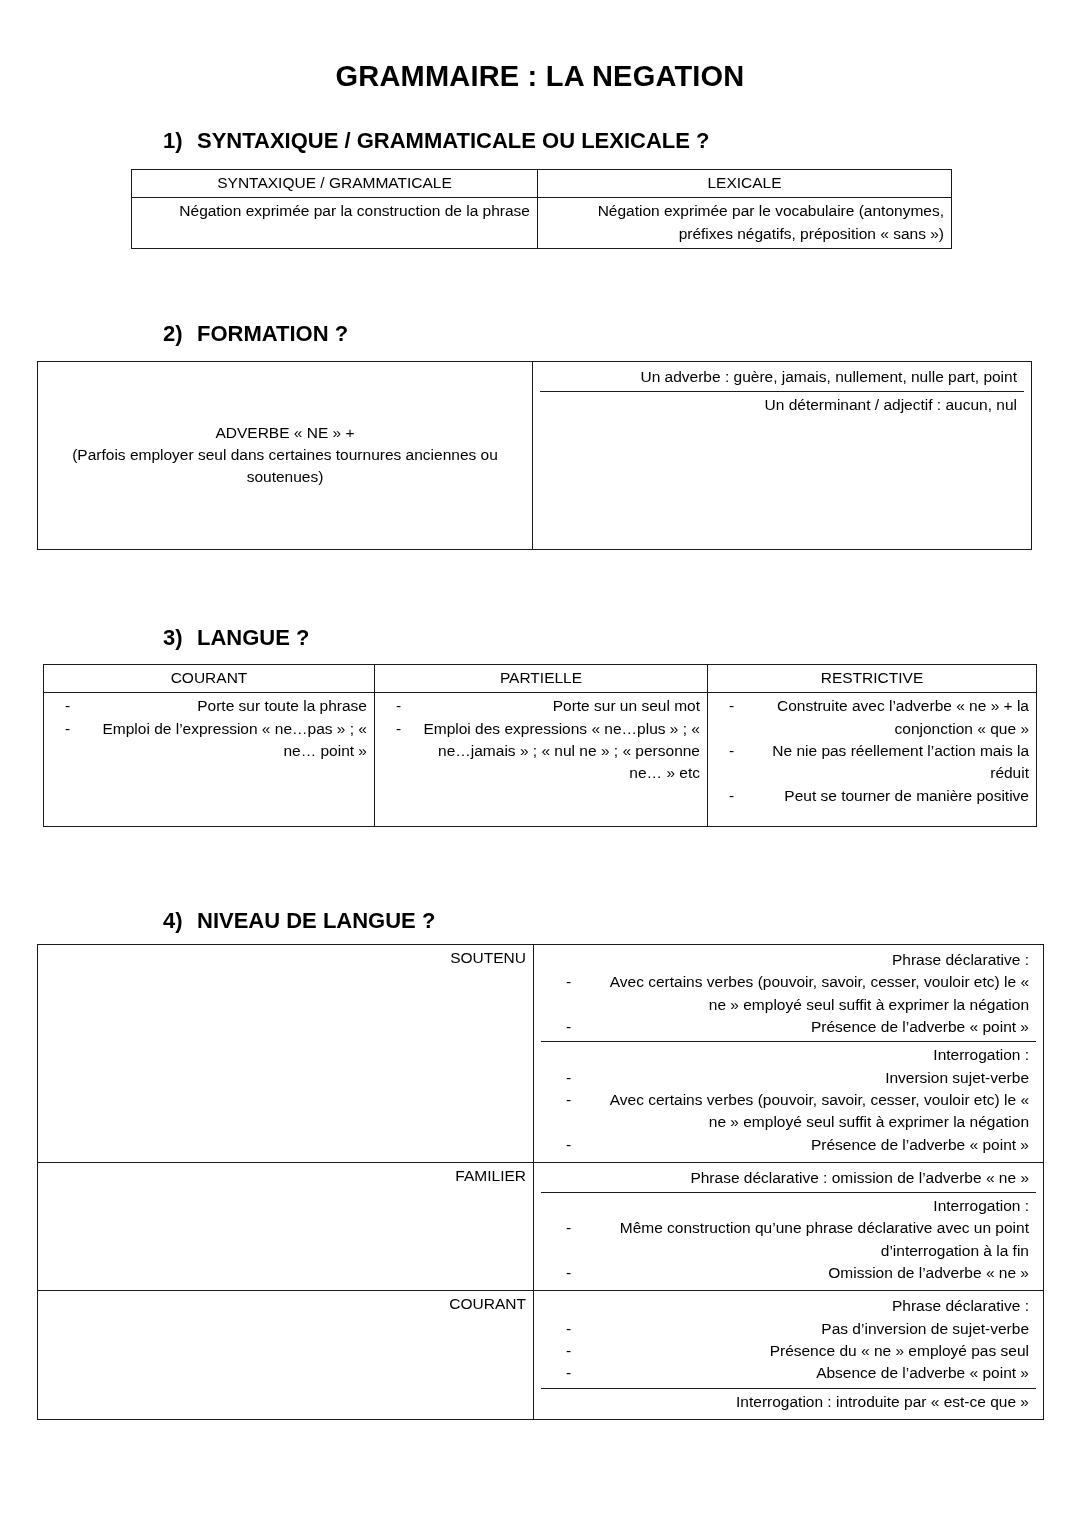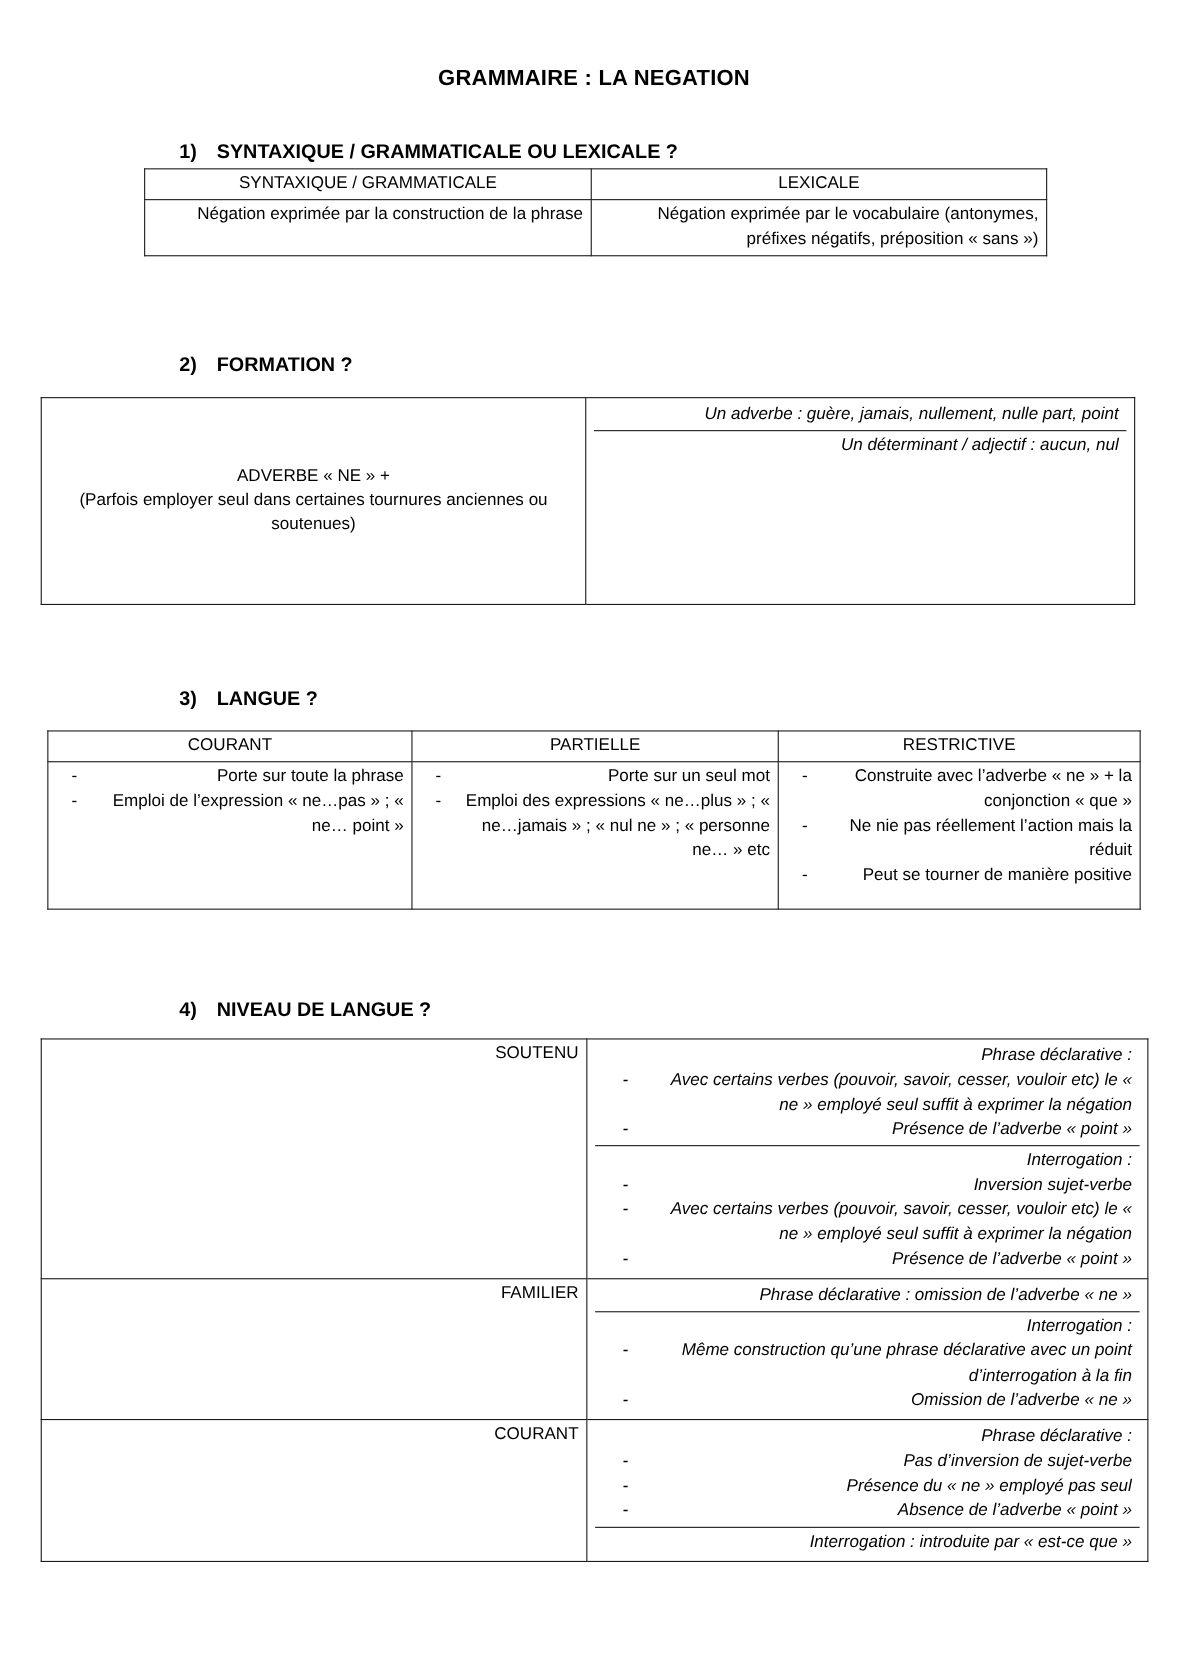--- a/index.html
+++ b/index.html
@@ -21,29 +21,29 @@
     overflow: hidden;
   }
 
   
   .doc-title {
     position: absolute;
     top: 60px;
     left: 0;
     width: 1080px;
     text-align: center;
-    font-size: 20px;
+    font-size: 29px;
     font-weight: bold;
     letter-spacing: 0.2px;
   }
 
   
   .section-heading {
     position: absolute;
-    font-size: 18px;
+    font-size: 22px;
     font-weight: bold;
     white-space: nowrap;
   }
   .section-heading .num {
     display: inline-block;
     width: 34px;
   }
 
   
   .tbl {
@@ -59,21 +59,21 @@
     padding: 2px 7px 3px 7px;
     font-weight: normal;
     text-align: right;
   }
   .tbl .ctr {
     text-align: center;
   }
   .tbl .mid {
     vertical-align: middle;
   }
-  .nopad { padding: 0; font-style: italic; }
+  .nopad { padding: 0; }
 
   
   .subtbl {
     width: 100%;
     border-collapse: collapse;
     table-layout: fixed;
   }
   .subtbl td {
     border: 0;
     border-bottom: 1.4px solid #1a1a1a;
@@ -105,21 +105,21 @@
   ul.dash.tight > li::before { left: 14px; }
 
   .plain-line { margin: 0; }
   .ital {
   }
   .cellpad-top { padding-top: 3px; }
 
   
   #table-syntaxique-lexicale {
     left: 131px;
-    top: 153px;
+    top: 169px;
     width: 820px;
   }
   #table-formation {
     left: 37px;
     top: 361px;
     width: 994px;
   }
   #table-types {
     left: 43px;
     top: 664px;

